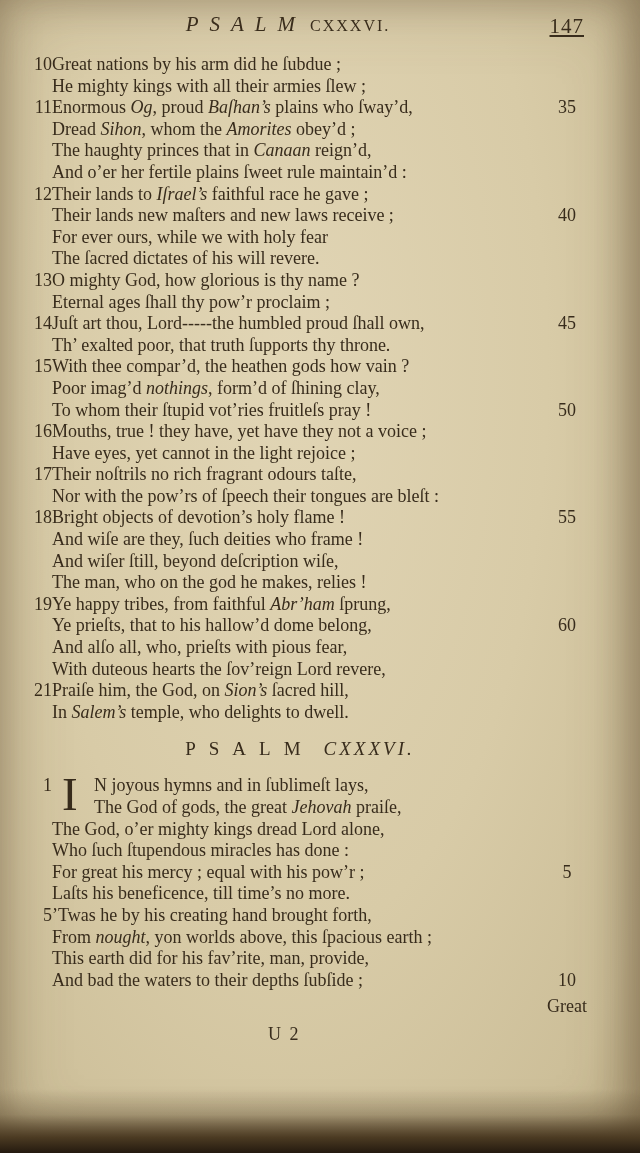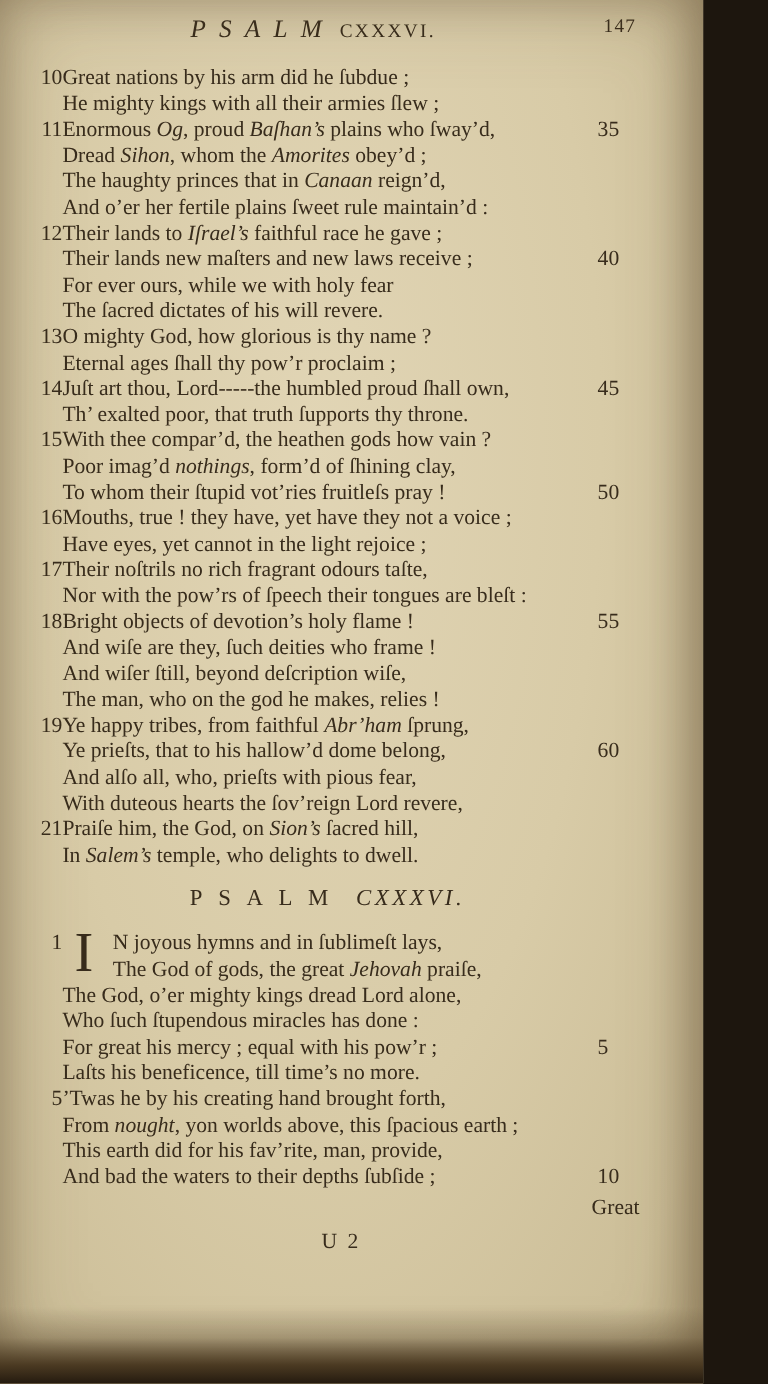--- a/index.html
+++ b/index.html
@@ -2,45 +2,45 @@
 <html style="--paper: #d8cba7; --ink: #382c1c; --edge: #241a0f;"><head>
 <meta charset="utf-8">
 <style>
   html,body{margin:0;padding:0;}
   body{
     width:640px;height:1153px;
     background:#1d160e;
     font-family:"Liberation Serif","DejaVu Serif",serif;
   }
   .page{
-    position:relative;width:586px;height:1153px;overflow:hidden;
+    position:relative;width:640px;height:1153px;overflow:hidden;
     background:radial-gradient(ellipse at 45% 32%, #e1d5b5 0%, var(--paper,#d8cba7) 52%, #ccbe98 86%, #bfb088 100%);
     color:var(--ink,#382c1c);
   }
   .vignette{
     position:absolute;inset:0;pointer-events:none;
     box-shadow:inset 0 0 70px rgba(96,76,45,.30),
                inset -16px 0 34px rgba(80,60,35,.22),
                inset 0 -24px 40px rgba(70,52,28,.25);
   }
   .bottom-edge{
     position:absolute;left:0;right:0;bottom:0;height:64px;pointer-events:none;
     background:linear-gradient(to bottom, rgba(84,66,40,0) 0%, rgba(84,66,40,.30) 40%, #4b3a22 76%, var(--edge,#241a0f) 100%);
   }
   .running-head{position:relative;height:34px;padding-top:12px;}
   .rh-center{width:100%;text-align:center;padding-right:64px;box-sizing:border-box;}
   .rh-title{font-style:italic;font-size:21px;letter-spacing:11px;}
   .rh-num{font-size:16px;letter-spacing:2px;margin-left:4px;}
-  .page-num{position:absolute;right:56px;top:14px;font-size:16px;letter-spacing:1px;}
+  .page-num{position:absolute;right:56px;top:14px;font-size:21px;letter-spacing:1px;text-decoration:underline;}
 
   .lines{margin-top:8px;}
   .line{display:flex;line-height:21.6px;font-size:18px;}
   .vno{width:28px;flex:none;text-align:right;padding-left:24px;box-sizing:content-box;}
   .txt{flex:1 1 auto;min-width:0;white-space:nowrap;}
-  .lno{width:30px;flex:none;text-align:left;margin-right:58px;}
+  .lno{width:30px;flex:none;text-align:center;margin-right:58px;}
   .txt i{font-style:italic;}
 
   .mid-heading{text-align:center;font-size:19px;margin:15px 64px 15px 24px;}
   .mh-title{letter-spacing:13px;margin-right:10px;}
   .mh-num{font-style:italic;letter-spacing:3px;}
 
   .psalm136-lines{position:relative;}
   .dropcap{position:absolute;left:62px;top:-3px;font-size:47px;line-height:44px;}
   .line.dc .txt{padding-left:42px;}
 

